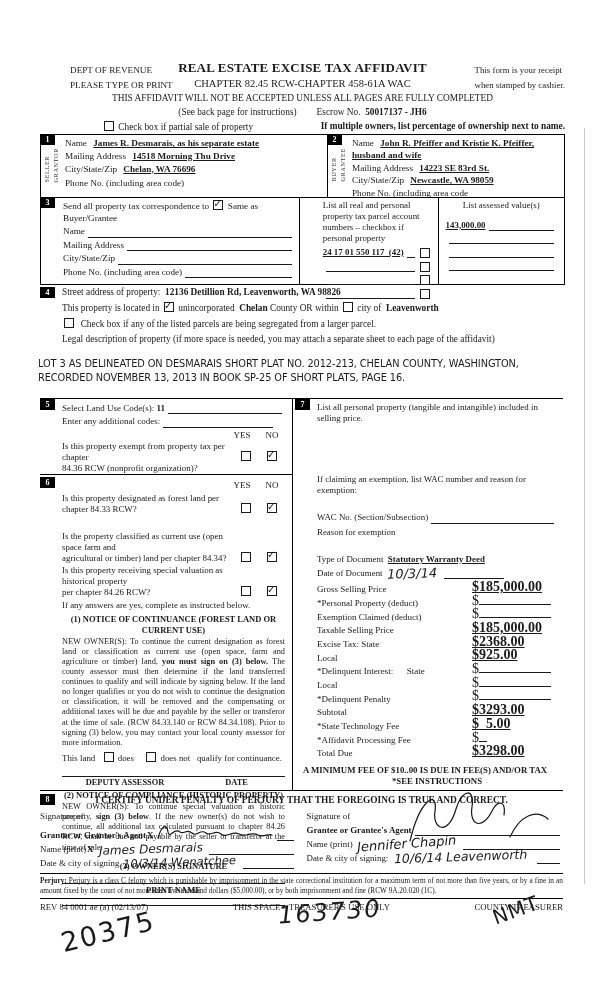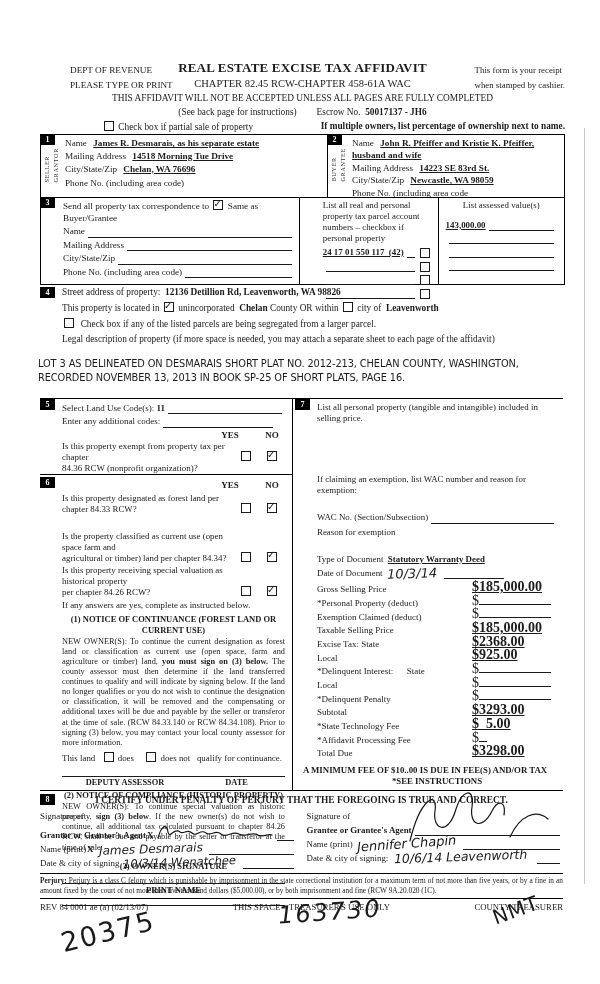--- a/index.html
+++ b/index.html
@@ -49,21 +49,21 @@
   .sec4{position:absolute;top:227px;left:0;width:523px}
   .s4row{position:relative;padding-left:22px;margin-bottom:3.5px}
   .legal{font-family:"DejaVu Sans",sans-serif;font-size:9.8px;line-height:1.4;
          margin-top:11px;margin-left:-2px;letter-spacing:-.1px}
   
   .cols{position:absolute;top:338px;left:0;width:523px;height:392px;border-top:1px solid #000;display:flex}
   .colL{width:252px;border-right:1px solid #000;position:relative}
   .colR{flex:1;position:relative;padding:3px 6px 0 24px;font-size:8.9px}
   .sec5{position:relative;border-bottom:1px solid #000;height:71px;padding:4px 7px 0 22px;font-size:9px}
   .sec6{position:relative;padding:2px 7px 0 22px;font-size:8.9px}
-  .ynrow{display:flex;justify-content:flex-end;gap:16px;font-weight:bold;font-size:9px}
+  .ynrow{display:flex;justify-content:flex-end;gap:4px;font-weight:normal;font-size:9px}
   .yn{width:26px;text-align:center;flex:none}
   .qrow{display:flex;align-items:flex-end}
   .qrow .qt{flex:1}
   .qcell{width:26px;text-align:center;flex:none}
   .ctr{text-align:center}
   .notice-t{font-size:8.5px;font-weight:bold;text-align:center;margin-top:3px}
   .para{font-size:8.3px;line-height:1.22;text-align:justify;margin-top:1px}
   .sigline{border-bottom:1px solid #1b1b1b;height:1px;margin-top:11px}
   .under-labels{display:flex;font-size:8.4px;font-weight:bold;margin-top:1px}
   
@@ -123,21 +123,21 @@
       <div class="vstrip">
         <span>SELLER</span>
         <span>GRANTOR</span>
       </div>
       <div class="fld">
         <span class="lab">Name</span>
         <span class="bv">James R. Desmarais, as his separate estate</span>
       </div>
       <div class="fld">
         <span class="lab">Mailing Address</span>
-        <span class="bv">14518 Morning Tue Drive</span>
+        <span class="bv">14518 Morning Thu Drive</span>
       </div>
       <div class="fld">
         <span class="lab">City/State/Zip</span>
         <span class="bv">Chelan, WA 76696</span>
       </div>
       <div class="fld" style="margin-top:3px">
         <span class="lab">Phone No. (including area code)</span>
       </div>
     </div>
     <div class="half half2">

